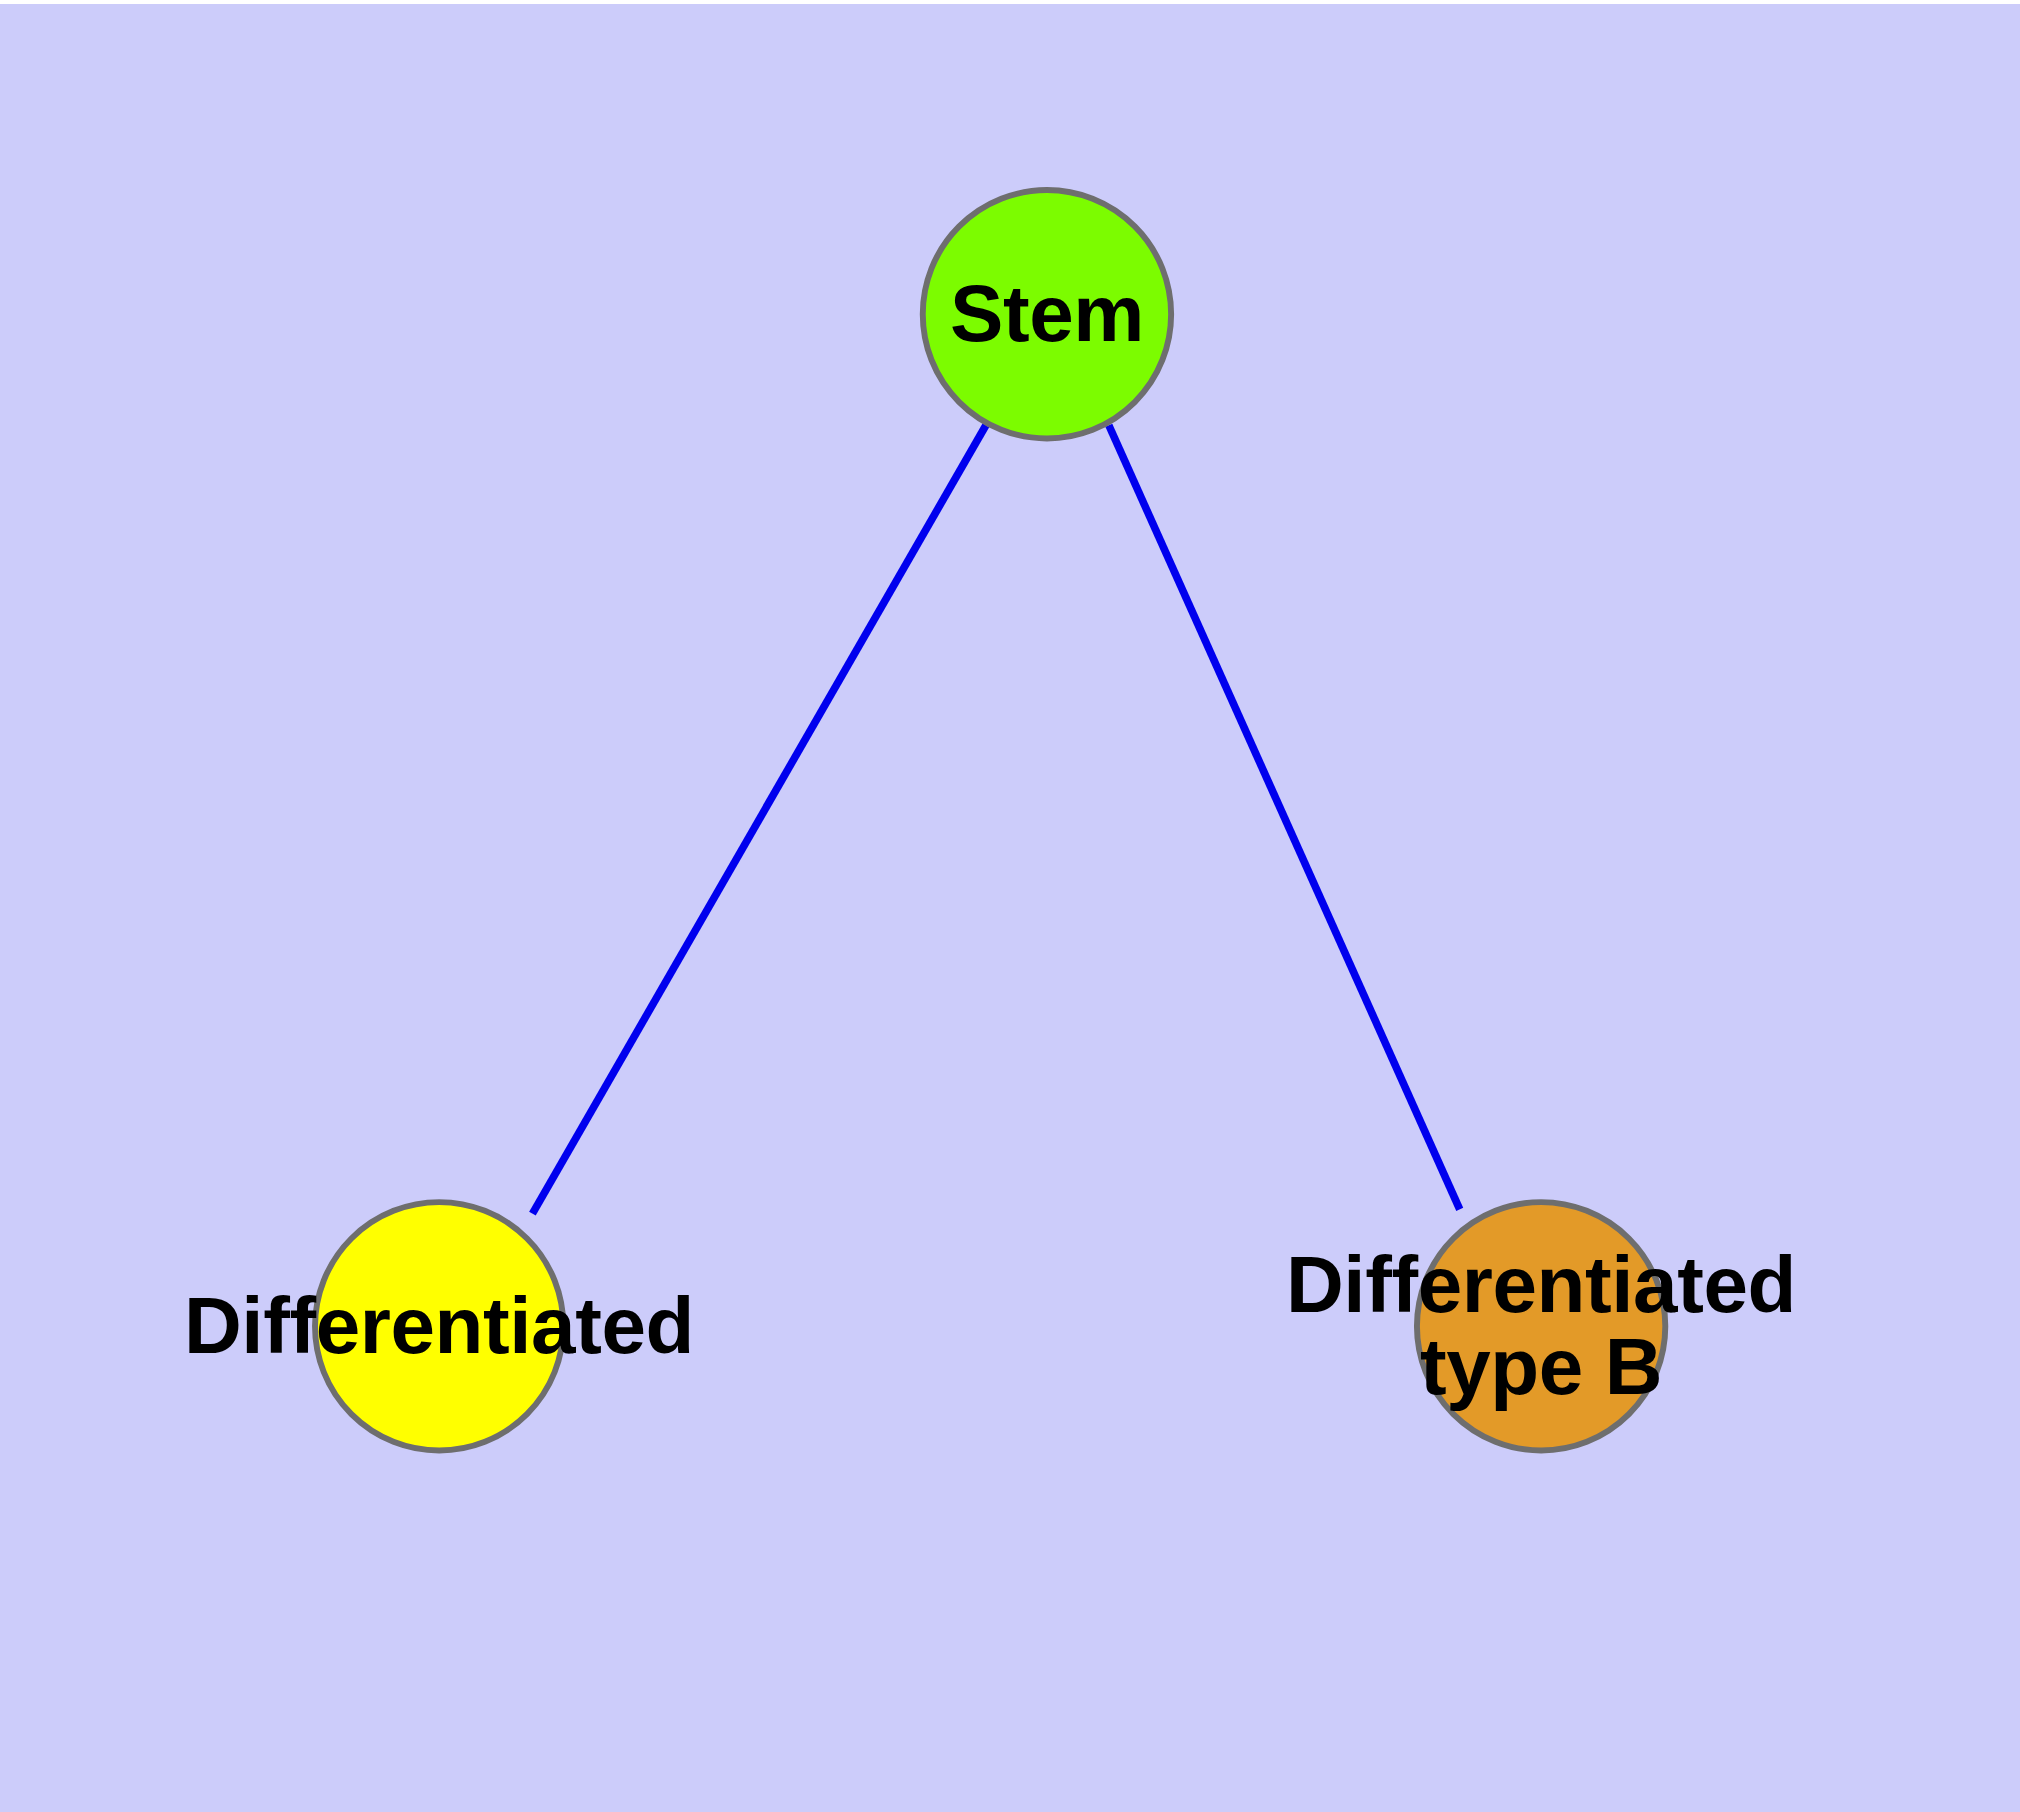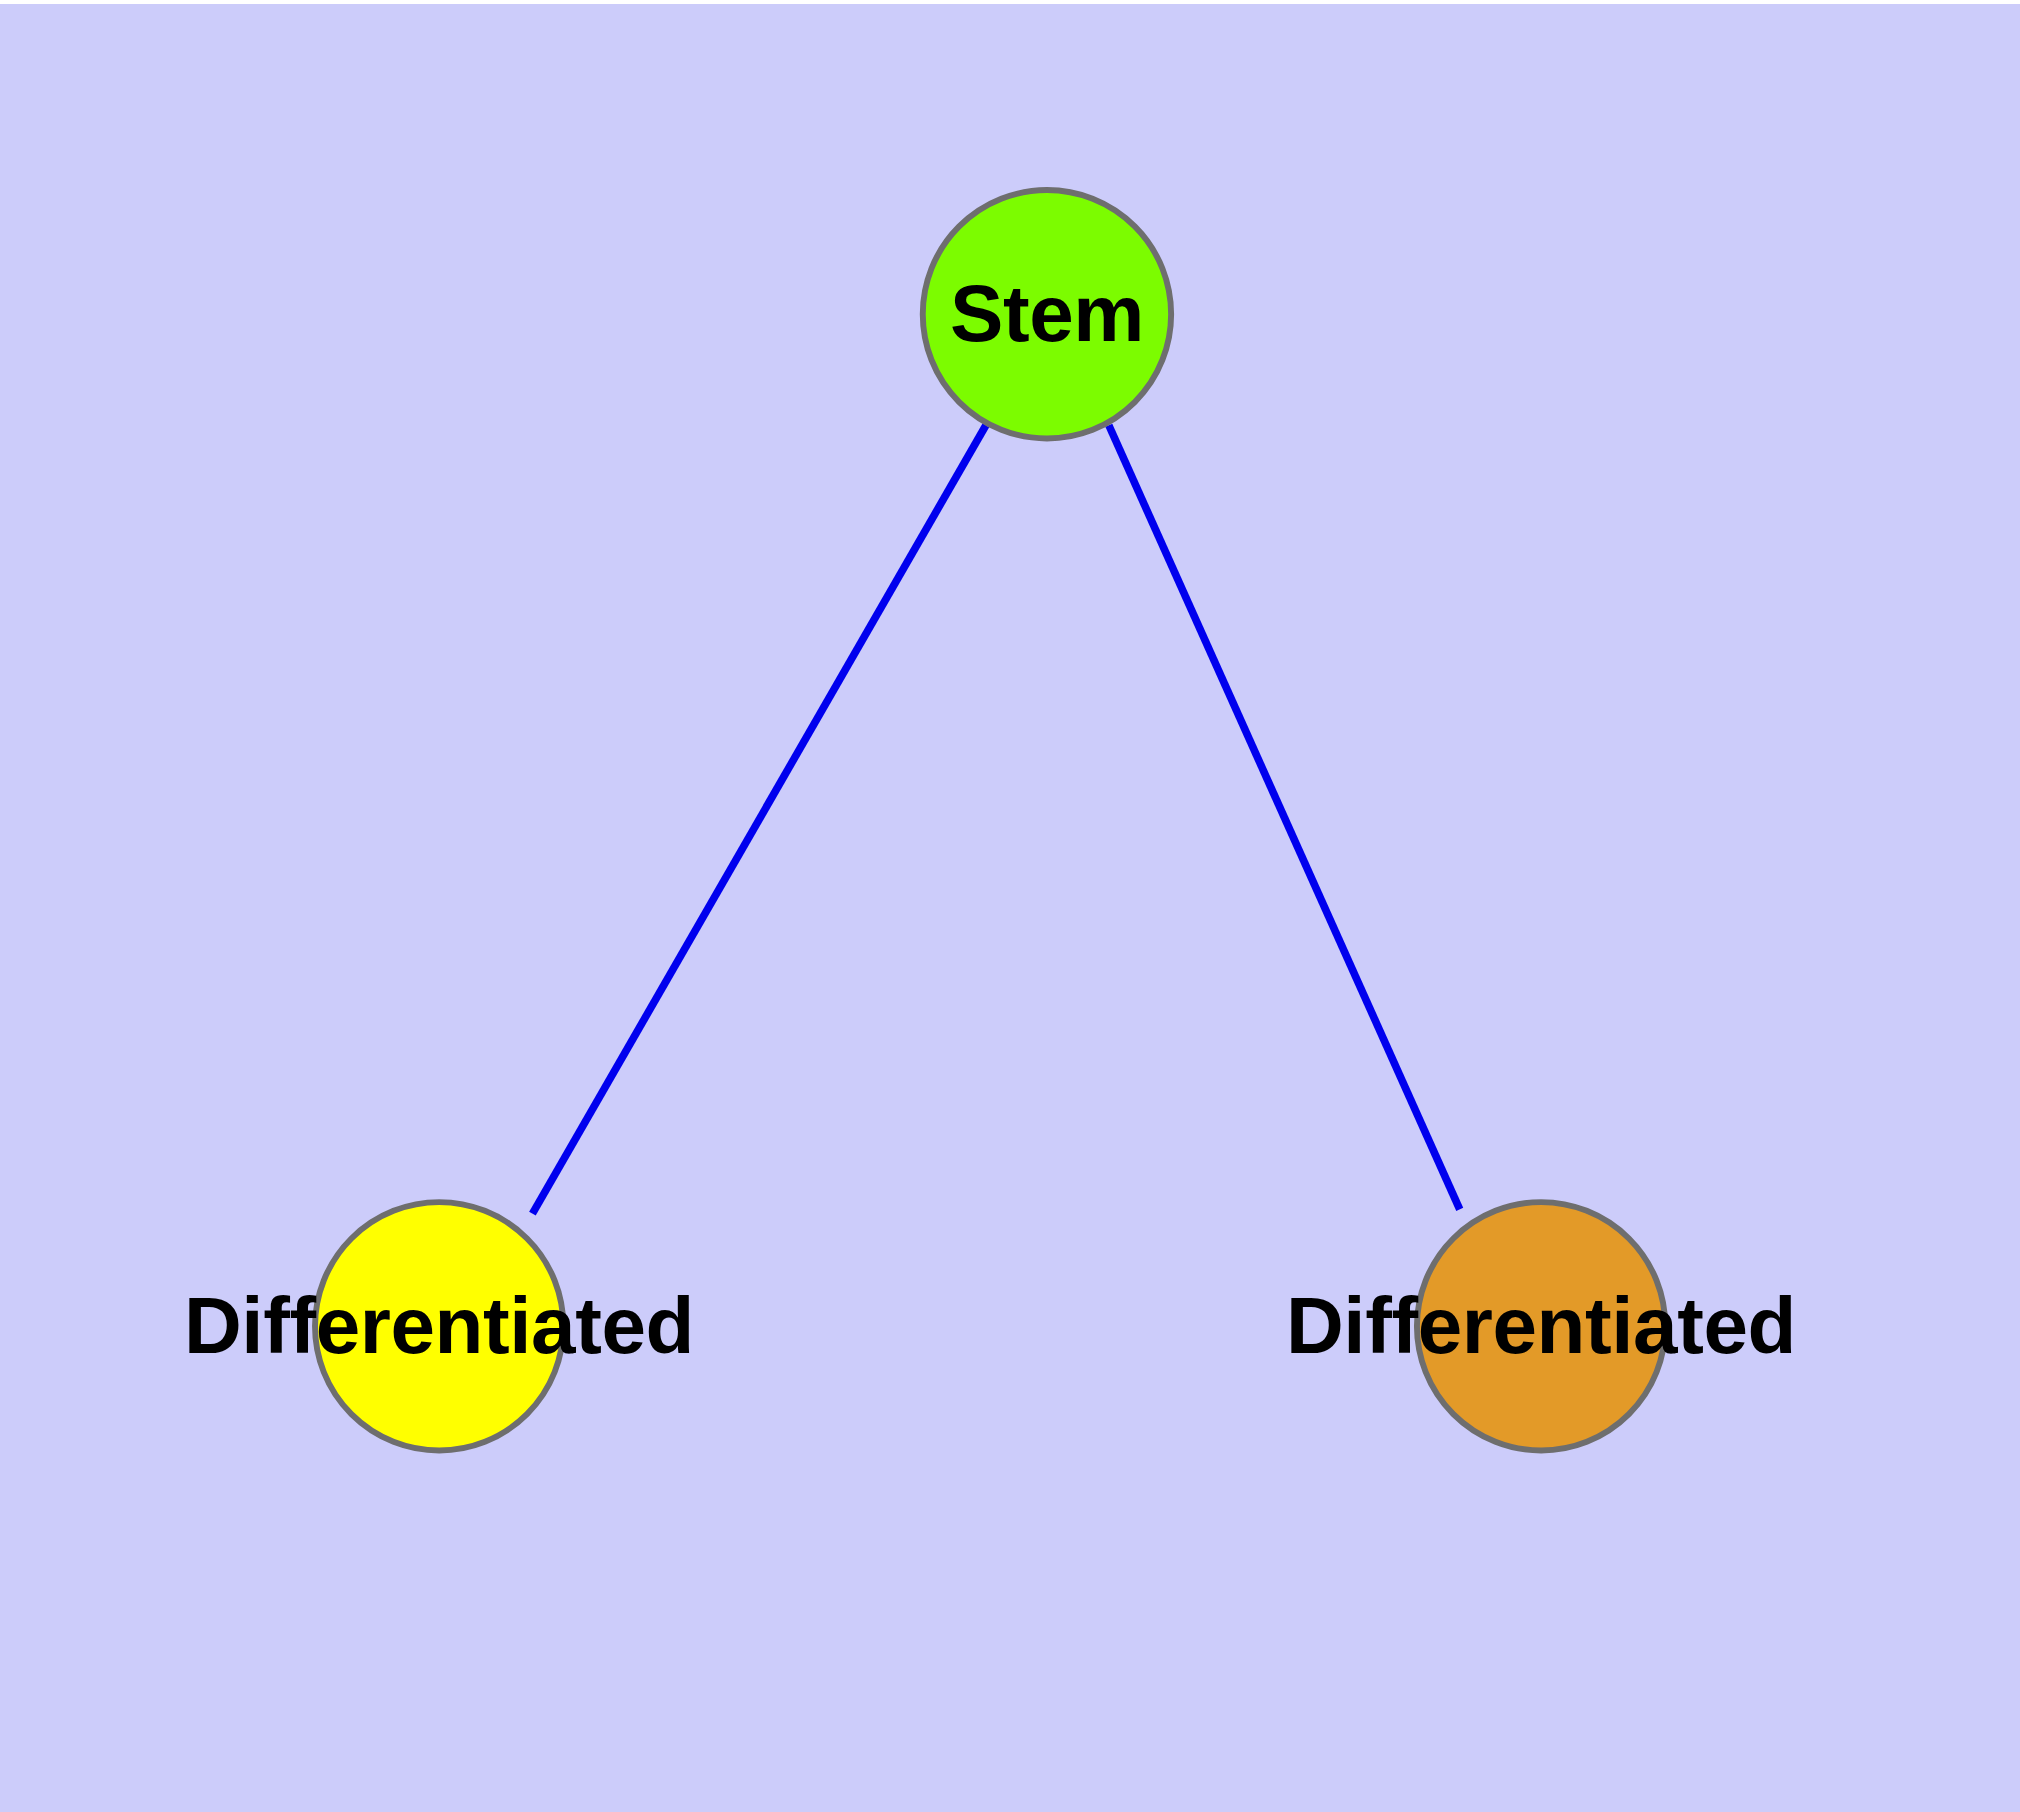--- a/index.html
+++ b/index.html
@@ -62,18 +62,18 @@
       <g id="node-layer">
           <circle cx="1235" cy="366" r="146.5" fill="#7cfc00" stroke="#6e6e6e" stroke-width="7"></circle>
           <circle cx="518" cy="1560" r="146.5" fill="#ffff00" stroke="#6e6e6e" stroke-width="7"></circle>
           <circle cx="1818" cy="1560" r="146.5" fill="#e39a28" stroke="#6e6e6e" stroke-width="7"></circle>
         </g>
     </svg>
 
     <div id="label-layer">
         <div class="node-label" style="left: 1047px; top: 310px; font-size: 80px; color: rgb(0, 0, 0);"><div>Stem</div></div>
         <div class="node-label" style="left: 439px; top: 1322px; font-size: 80px; color: rgb(0, 0, 0);"><div>Differentiated</div></div>
-        <div class="node-label" style="left: 1541px; top: 1322px; font-size: 80px; color: rgb(0, 0, 0);"><div>Differentiated</div></div>
+        <div class="node-label" style="left: 1541px; top: 1322px; font-size: 80px; color: rgb(0, 0, 0);"><div>Differentiated</div><div>type B</div></div>
       </div>
 
   </div>
 </div>
 
 
 </body></html>

